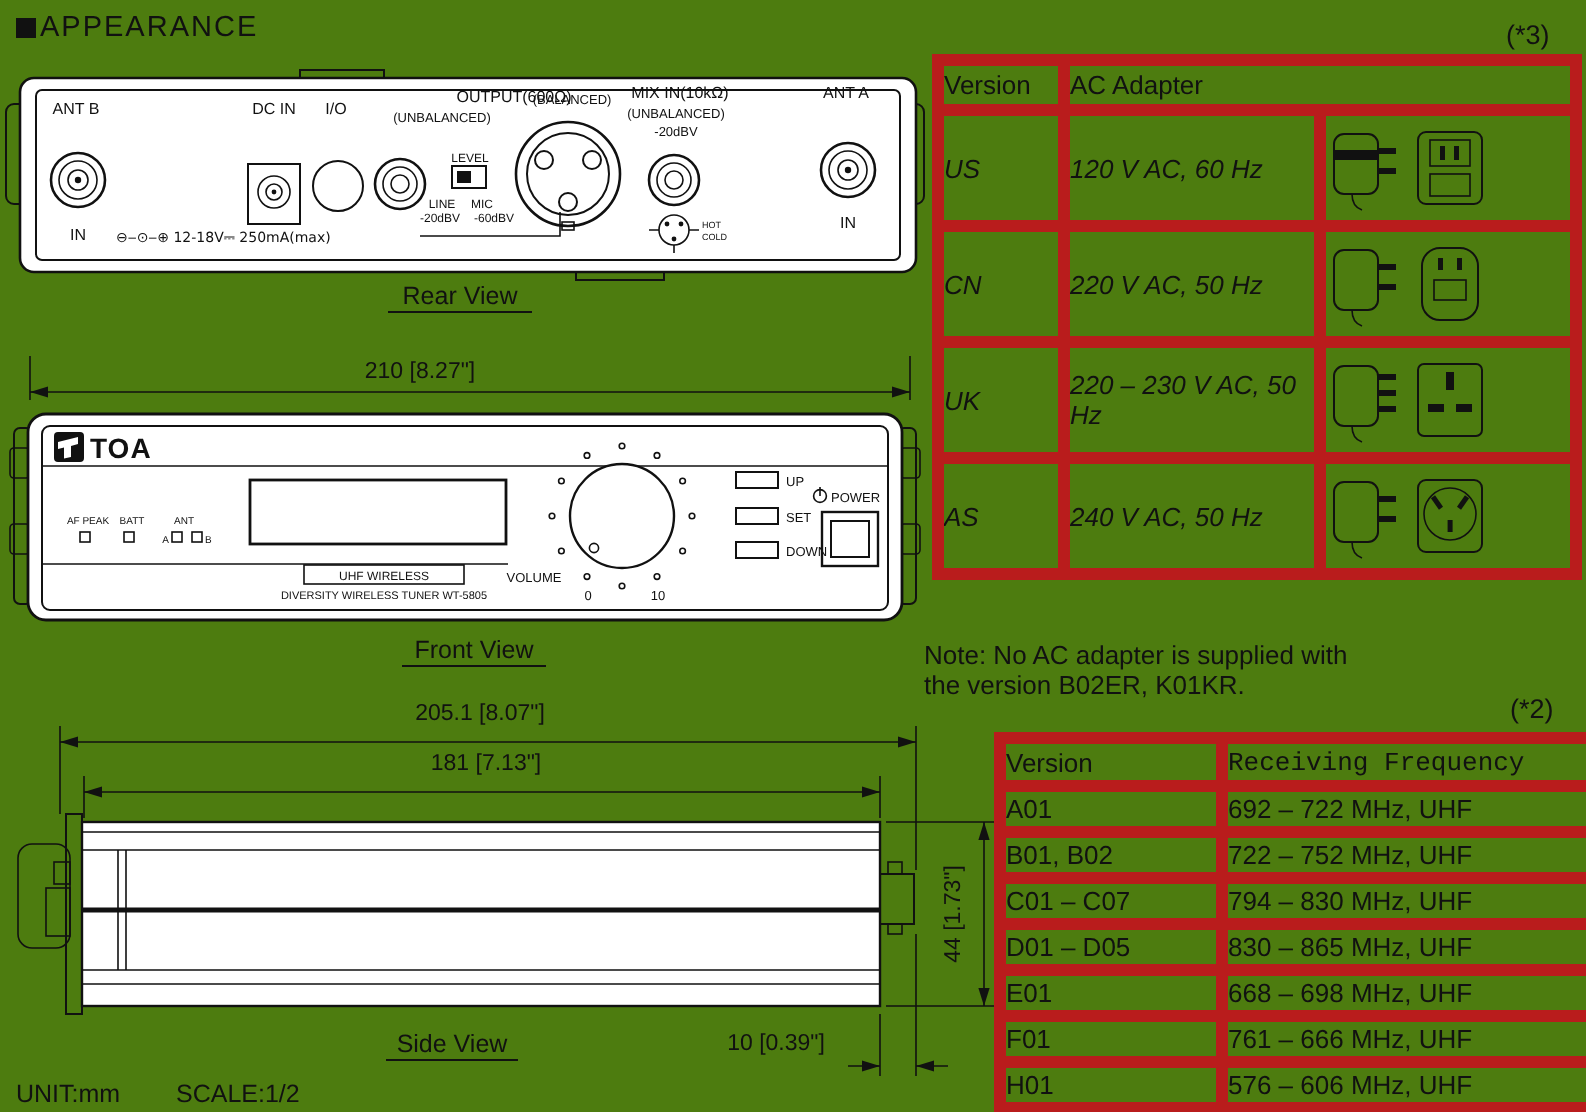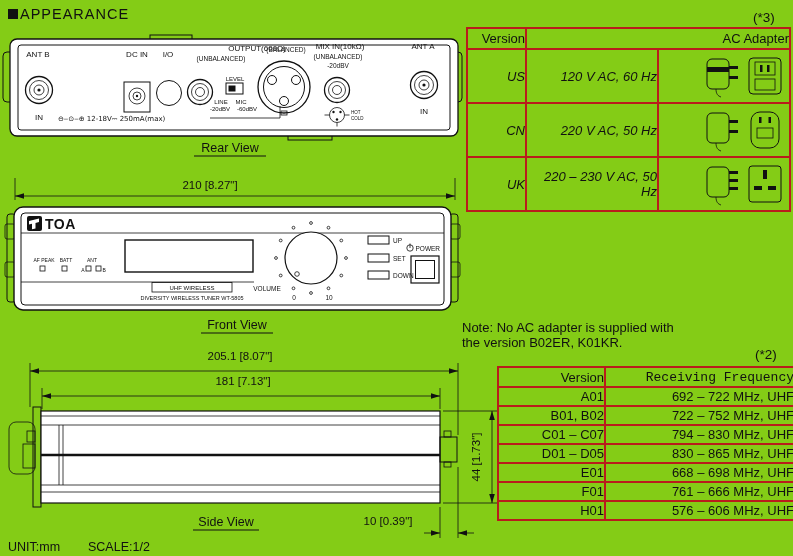--- a/index.html
+++ b/index.html
@@ -1,35 +1,35 @@
 <!DOCTYPE html>
 <html><head>
 <meta charset="utf-8">
 <style>
   html,body{margin:0;padding:0;background:#fff;}
-  .page{position:relative;width:793px;height:556px;background:#84cc16;overflow:hidden;
+  .page{position:relative;width:793px;height:556px;background:#4d7c0f;overflow:hidden;
         font-family:"Liberation Sans",sans-serif;color:#111;}
   .title{position:absolute;left:8px;top:6px;font-size:14.5px;letter-spacing:1px;
          display:flex;align-items:center;gap:2px;}
   .title-marker{width:10px;height:10px;background:#111;display:inline-block;}
   svg{position:absolute;left:0;}
   svg text{font-family:"Liberation Sans",sans-serif;fill:#111;}
   .sym{font-family:"DejaVu Sans","Liberation Sans",sans-serif;}
   .ln{stroke:#111;fill:none;stroke-width:1;}
   .thin{stroke:#111;fill:none;stroke-width:0.8;}
   .thk{stroke:#111;fill:none;stroke-width:1.3;}
   .fillb{fill:#111;stroke:none;}
   .t45{font-size:4.5px;} .t5{font-size:5px;} .t55{font-size:5.5px;}
   .t6{font-size:6px;} .t65{font-size:6.5px;} .t7{font-size:7px;}
   .t8{font-size:8px;} .t115{font-size:11.5px;} .t125{font-size:12.5px;}
   .logo{font-size:14px;font-weight:bold;letter-spacing:0.5px;}
   .ref{position:absolute;font-size:13.5px;}
   table{border-collapse:collapse;position:absolute;table-layout:fixed;}
-  td,th{border:2px solid #b91c1c;font-weight:normal;font-size:13px;color:#111;
-        padding:0;text-align:right;overflow:hidden;}
+  td,th{border:6px solid #b91c1c;font-weight:normal;font-size:13px;color:#111;
+        padding:0;text-align:left;overflow:hidden;}
   .ac-table{left:466px;top:27px;width:325px;}
   .ac-table .c-ver{width:57px;} .ac-table .c-spec{width:177px;} .ac-table .c-icon{width:91px;}
   .ac-table thead th{height:19px;}
   .ac-table tbody td{height:52px;font-style:italic;}
   .freq-table{left:497px;top:366px;width:293px;}
   .freq-table .c-ver{width:105px;} .freq-table .c-freq{width:188px;font-family:Liberation Mono, monospace;}
   .freq-table th{height:18px;} .freq-table td{height:17px;}
   .note{position:absolute;left:462px;top:320px;width:330px;font-size:13px;
         line-height:15px;text-align:left;}
   .icn{position:static;display:inline-block;vertical-align:middle;}
@@ -296,20 +296,37 @@
               <rect x="26" y="18" width="9" height="3" class="fillb"></rect>
               <rect x="26" y="26" width="9" height="3" class="fillb"></rect>
             <path d="M13,36 c0,5 2,7 5,8" class="thin"></path>
             <rect x="46" y="5" width="32" height="36" rx="3" class="ln"></rect>
             <rect x="60" y="9" width="4" height="9" class="fillb"></rect>
             <rect x="51" y="25" width="8" height="4" class="fillb"></rect>
               <rect x="65" y="25" width="8" height="4" class="fillb"></rect>
           </svg>
         </td>
       </tr>
+      <tr>
+        <td>AS</td>
+        <td>240 V AC, 50 Hz</td>
+        <td>
+          <svg class="icn" width="86" height="46" viewBox="0 0 86 46">
+            <rect x="4" y="6" width="22" height="30" rx="5" class="ln"></rect>
+            <rect x="26" y="13" width="9" height="3" class="fillb"></rect>
+              <rect x="26" y="23" width="9" height="3" class="fillb"></rect>
+            <path d="M13,36 c0,5 2,7 5,8" class="thin"></path>
+            <rect x="46" y="5" width="32" height="36" rx="4" class="ln"></rect>
+            <circle cx="62" cy="22" r="13" class="thin"></circle>
+            <rect x="54" y="13" width="2.5" height="7" class="fillb" transform="rotate(-35 55 16)"></rect>
+            <rect x="67.5" y="13" width="2.5" height="7" class="fillb" transform="rotate(35 69 16)"></rect>
+            <rect x="60.8" y="25" width="2.5" height="6" class="fillb"></rect>
+          </svg>
+        </td>
+      </tr>
     </tbody>
   </table>
 
   <div class="note">
     <div>Note: No AC adapter is supplied with</div>
     <div>the version B02ER, K01KR.</div>
   </div>
   <div class="ref" style="left:755px;top:347px;">(*2)</div>
 
   <table class="freq-table">

